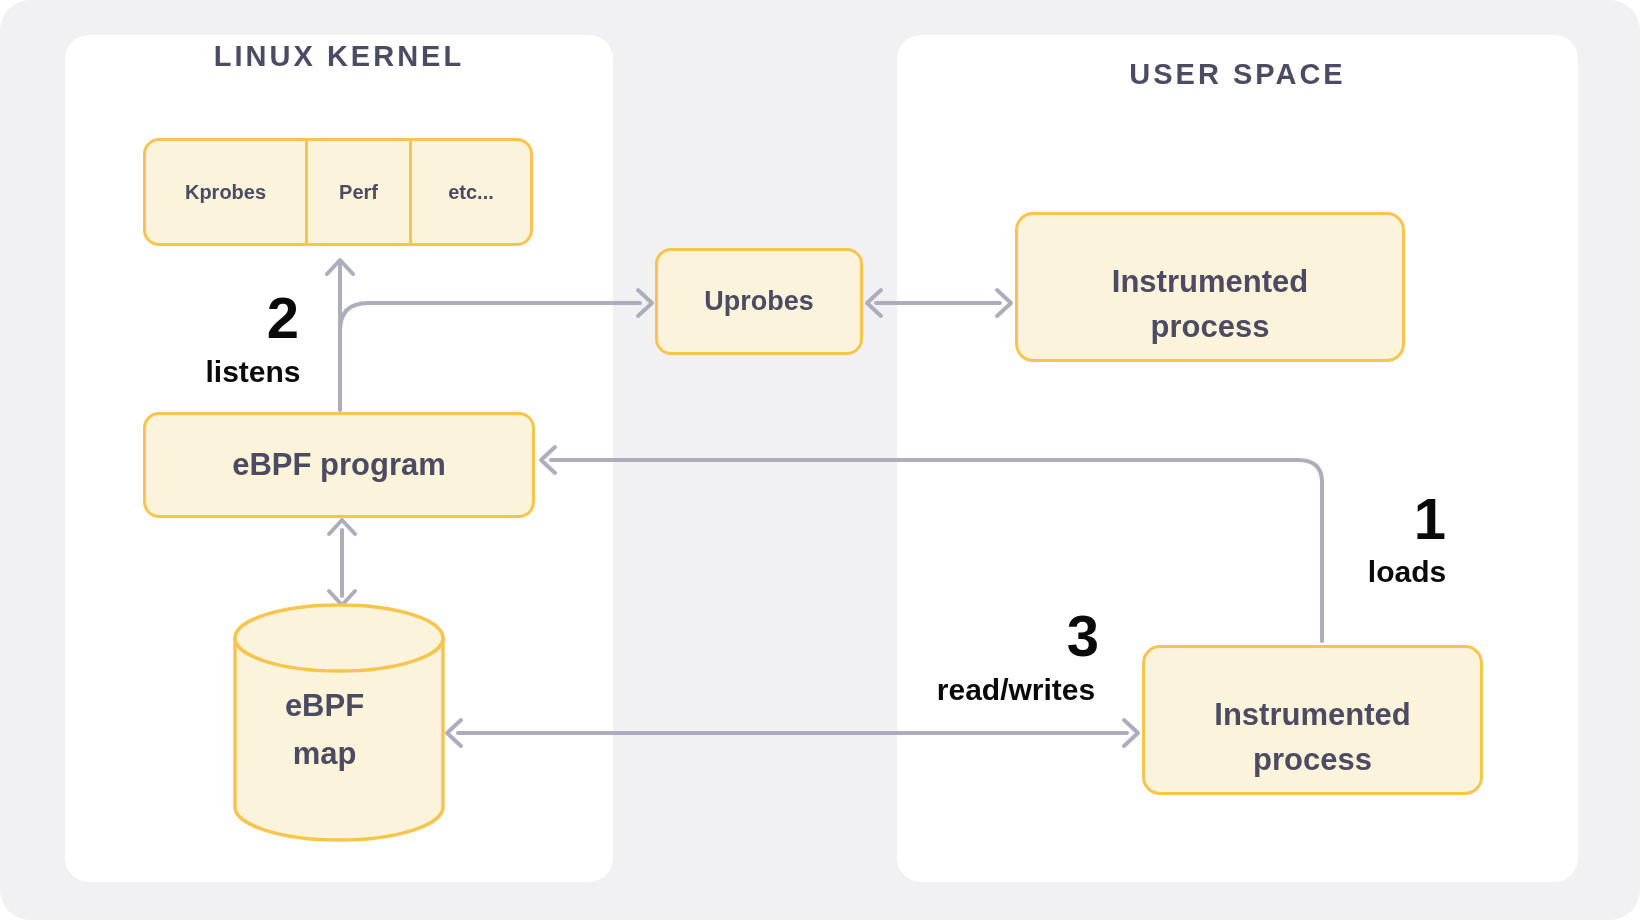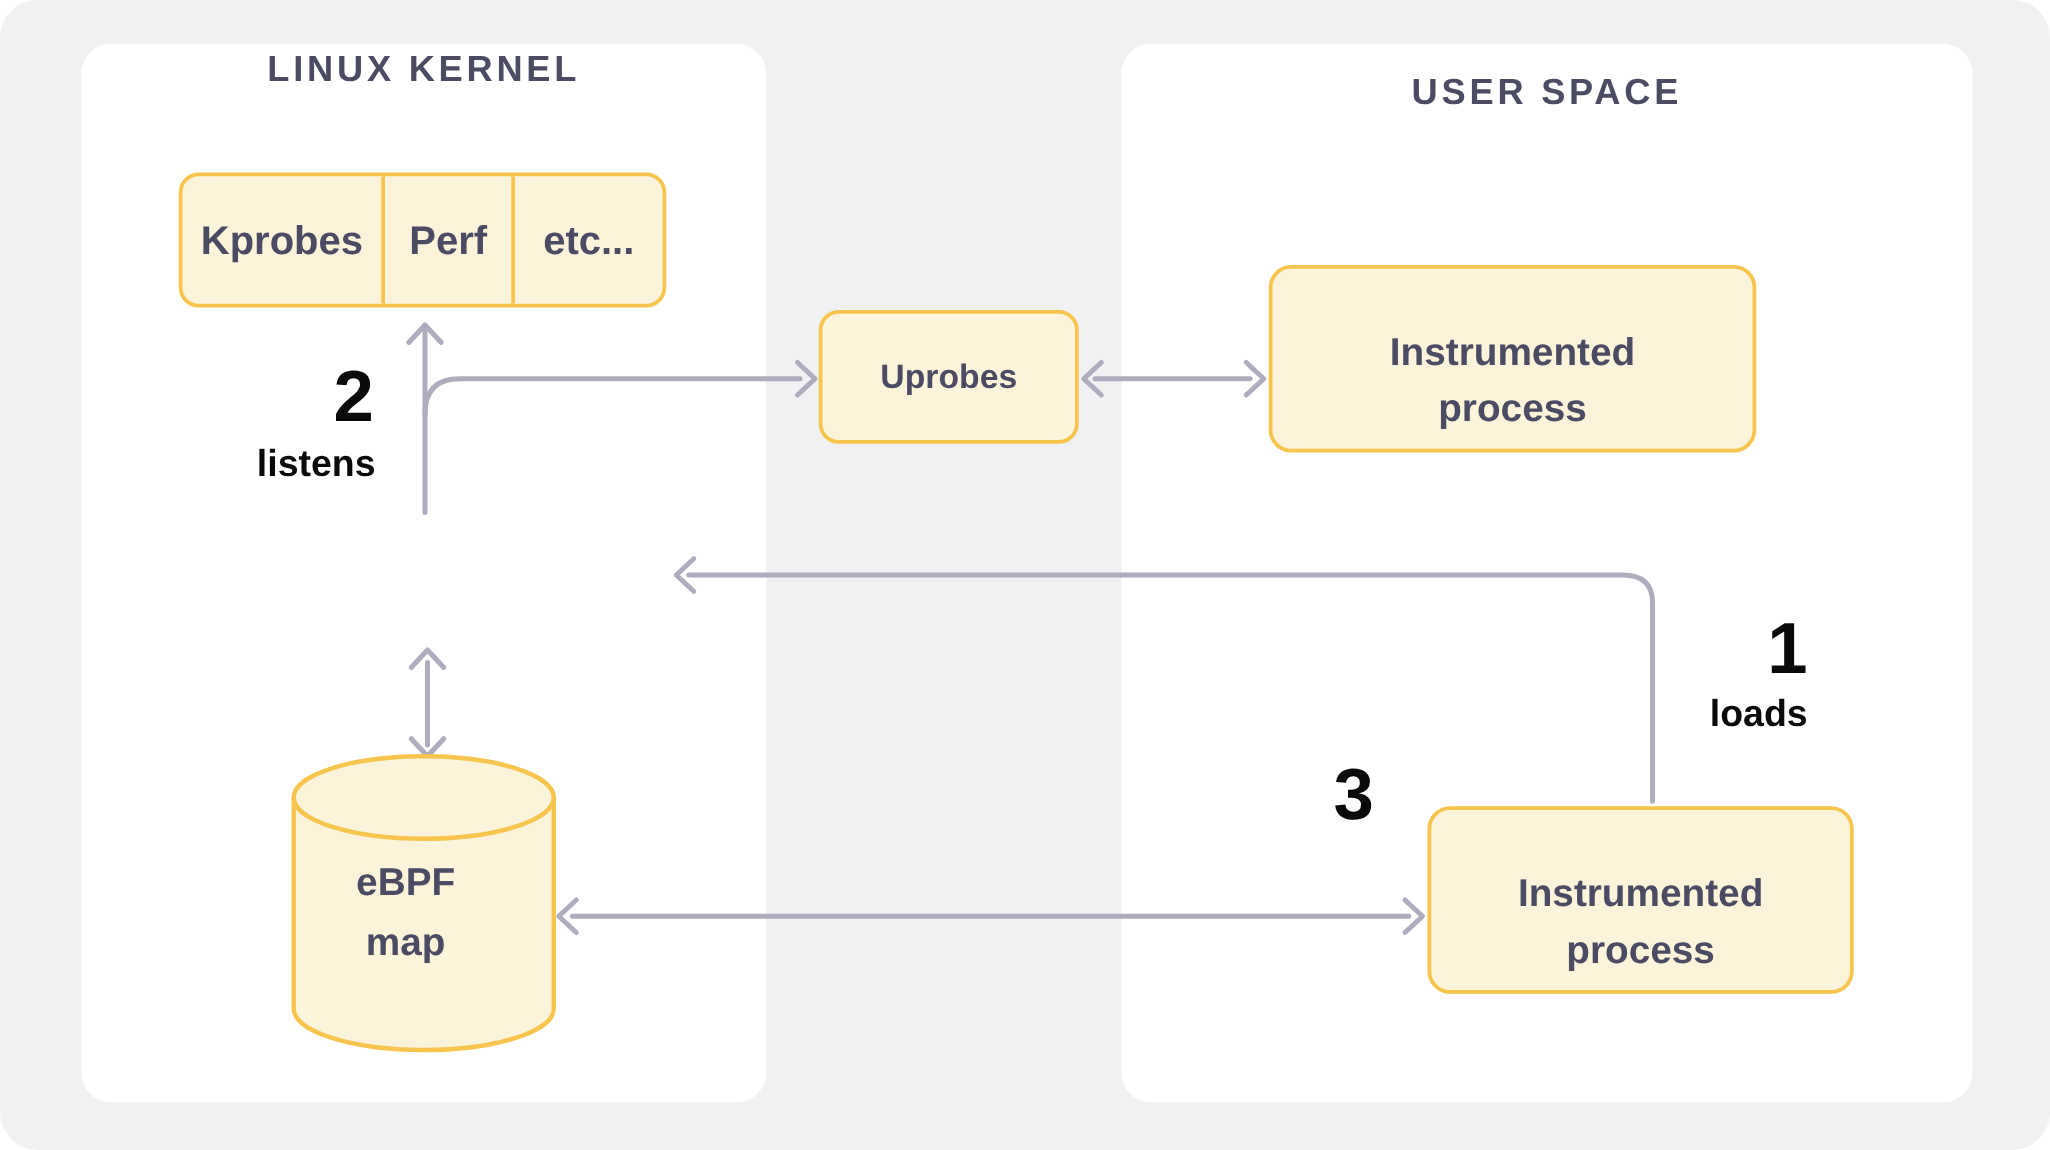--- a/index.html
+++ b/index.html
@@ -45,21 +45,21 @@
   .node .two-line { line-height: 45px; font-size: 31px; margin-top: 33px; }
   #node-probes {
     padding: 0;
     align-items: stretch;
     justify-content: flex-start;
   }
   .probe-cell {
     display: flex;
     align-items: center;
     justify-content: center;
-    font-size: 32px;
+    font-size: 20px;
     font-weight: 700;
     color: #4B4C63;
     box-sizing: border-box;
   }
   .probe-cell.divided { border-right: 3.5px solid #F7C54E; }
   .annotation-number {
     position: absolute;
     color: #0A0A0A;
     font-size: 58px;
     font-weight: 700;
@@ -153,34 +153,38 @@
     <span>Uprobes</span>
   </div>
 
   <div class="node" style="left:1015px; top:212px; width:390px; height:150px; border-radius:18px;">
     <div class="two-line">
       <div>Instrumented</div>
       <div>process</div>
     </div>
   </div>
 
+  <div class="node" style="left:143px; top:412px; width:392px; height:106px; font-size:31px;">
+    <span>eBPF program</span>
+  </div>
 
   <div class="map-label">
     <div>eBPF</div>
     <div>map</div>
   </div>
 
   <div class="node" style="left:1142px; top:645px; width:341px; height:150px; border-radius:18px;">
     <div class="two-line">
       <div>Instrumented</div>
       <div>process</div>
     </div>
   </div>
 
   <div class="annotation-number" style="left:243px; top:288px; width:80px;">2</div>
   <div class="annotation-label" style="left:188px; top:355px; width:130px;">listens</div>
 
   <div class="annotation-number" style="left:1390px; top:489px; width:80px;">1</div>
   <div class="annotation-label" style="left:1342px; top:555px; width:130px;">loads</div>
 
   <div class="annotation-number" style="left:1043px; top:606px; width:80px;">3</div>
+  <div class="annotation-label" style="left:921px; top:673px; width:190px;">read/writes</div>
 
 </div>
 
 </body></html>

